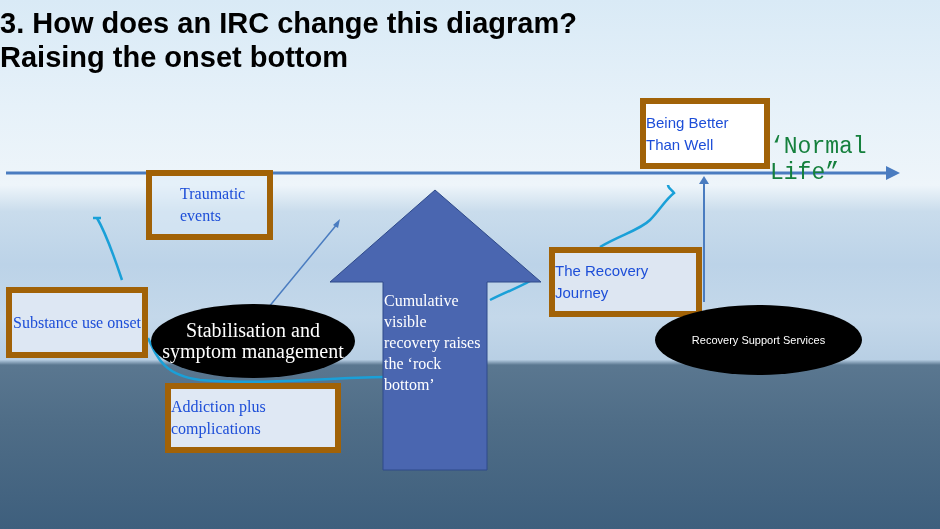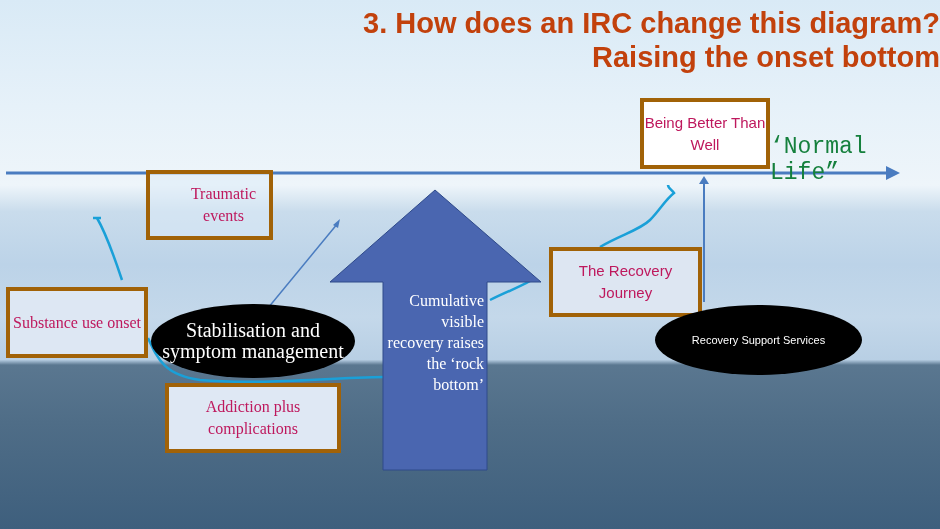--- a/index.html
+++ b/index.html
@@ -1,35 +1,35 @@
 <!DOCTYPE html>
 <html><head>
 <meta charset="utf-8">
 <style>
   html, body { margin:0; padding:0; }
   body { width:940px; height:529px; overflow:hidden; position:relative;
          font-family:"Liberation Serif", serif; }
   .bg { position:absolute; inset:0;
         background: linear-gradient(180deg, #d9eaf6 0%, #e6f1f9 20%, #eef5fa 35%, #c9dcec 40%, #bcd3e8 50%, #c4d8ea 60%, #b8cfe4 68%, #5a7790 69%, #4f6d87 80%, #3e5f7d 100%); }
-  .title { position:absolute; left:0; width:940px; text-align:right;
-           font-family:"Liberation Sans", sans-serif; font-weight:bold; color:#c2410c;
+  .title { position:absolute; left:0; width:940px; text-align:left;
+           font-family:"Liberation Sans", sans-serif; font-weight:bold; color:#000000;
            font-size:29px; line-height:34px; }
   .t1 { top:6px; }
   .t2 { top:40px; }
   .box { position:absolute; display:flex; align-items:center; justify-content:center;
-         text-align:center; border:4px solid #a16207; box-sizing:border-box;
-         font-size:16px; line-height:22px; color:#be185d; }
+         text-align:left; border:6px solid #a16207; box-sizing:border-box;
+         font-size:16px; line-height:22px; color:#1d4ed8; }
   .ellipse { position:absolute; border-radius:50%; background:#000; color:#fff;
              display:flex; align-items:center; justify-content:center; text-align:center;
              font-size:20px; line-height:21px; }
   .sans { font-family:"Liberation Sans", sans-serif; }
   svg.overlay { position:absolute; left:0; top:0; }
   .normal { position:absolute; left:770px; top:134px; font-family:Liberation Mono, monospace;
             font-size:23px; color:#15803d; }
-  .arrowtext { position:absolute; left:384px; top:290px; width:100px; text-align:right;
+  .arrowtext { position:absolute; left:384px; top:290px; width:100px; text-align:left;
                color:#fff; font-size:16px; line-height:21px; }
 </style>
 </head>
 <body>
 
 <div class="bg"></div>
 
 <div class="title t1">3. How does an IRC change this diagram?</div>
 <div class="title t2">Raising the onset bottom</div>
 

